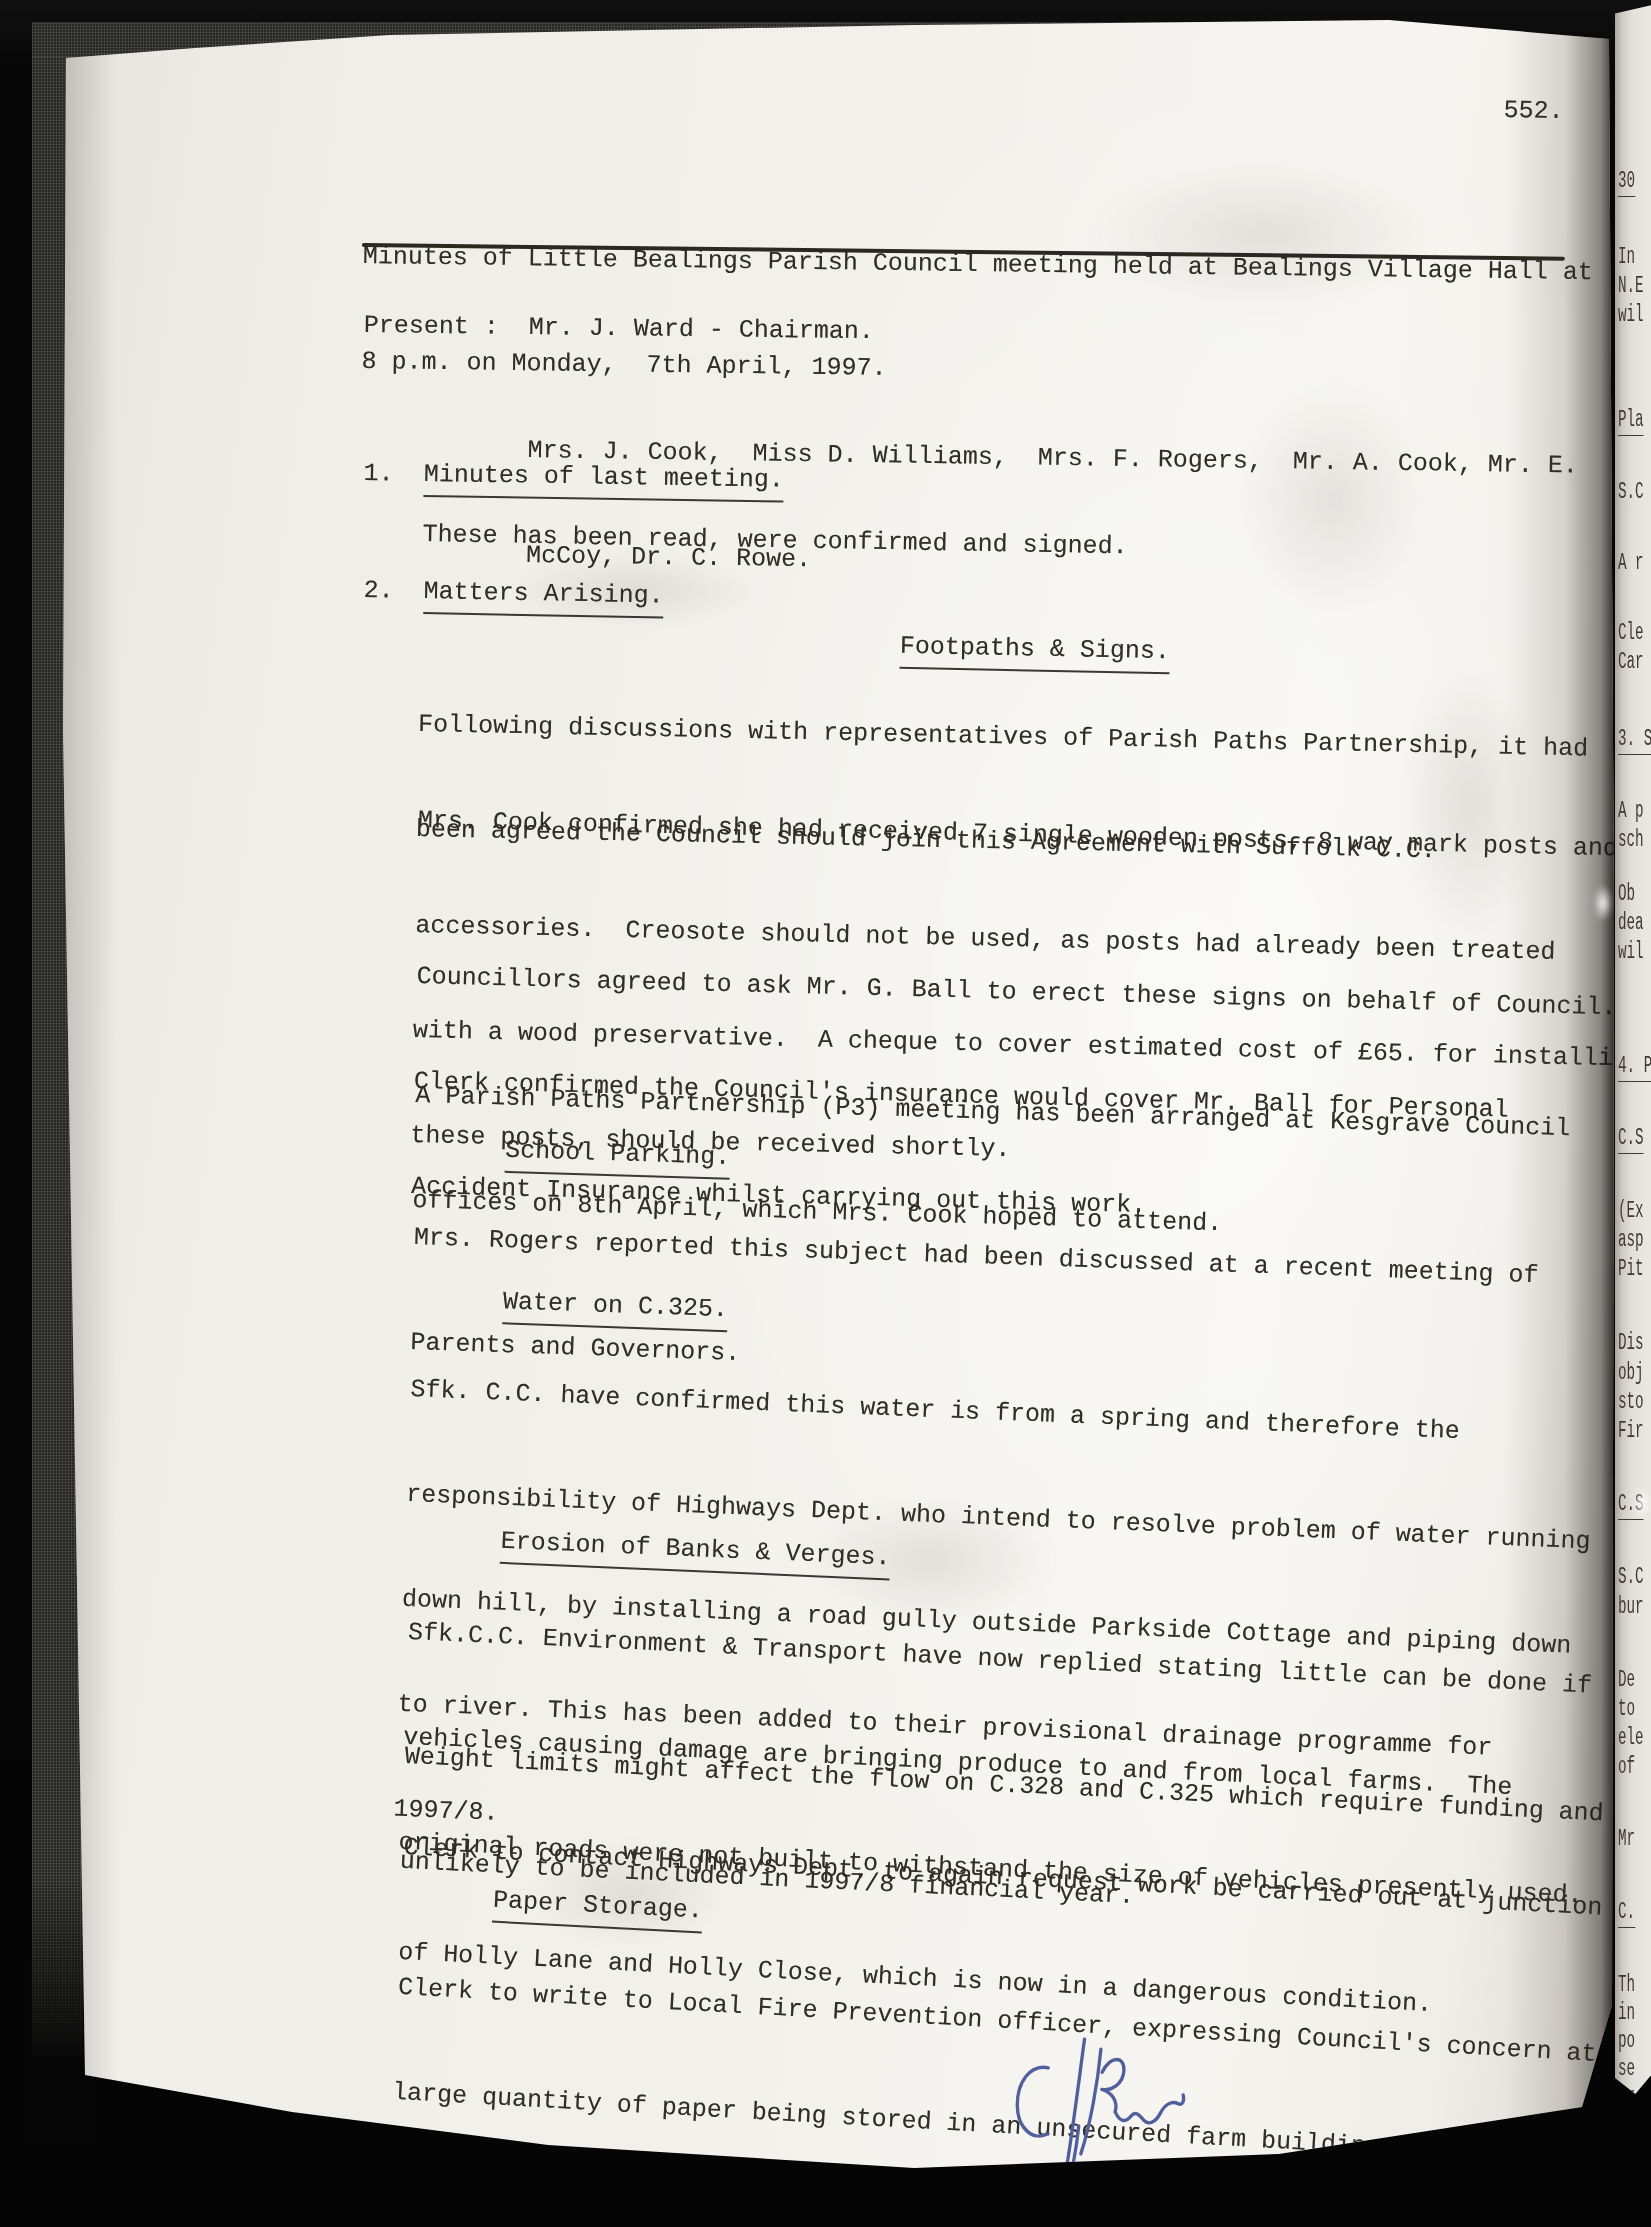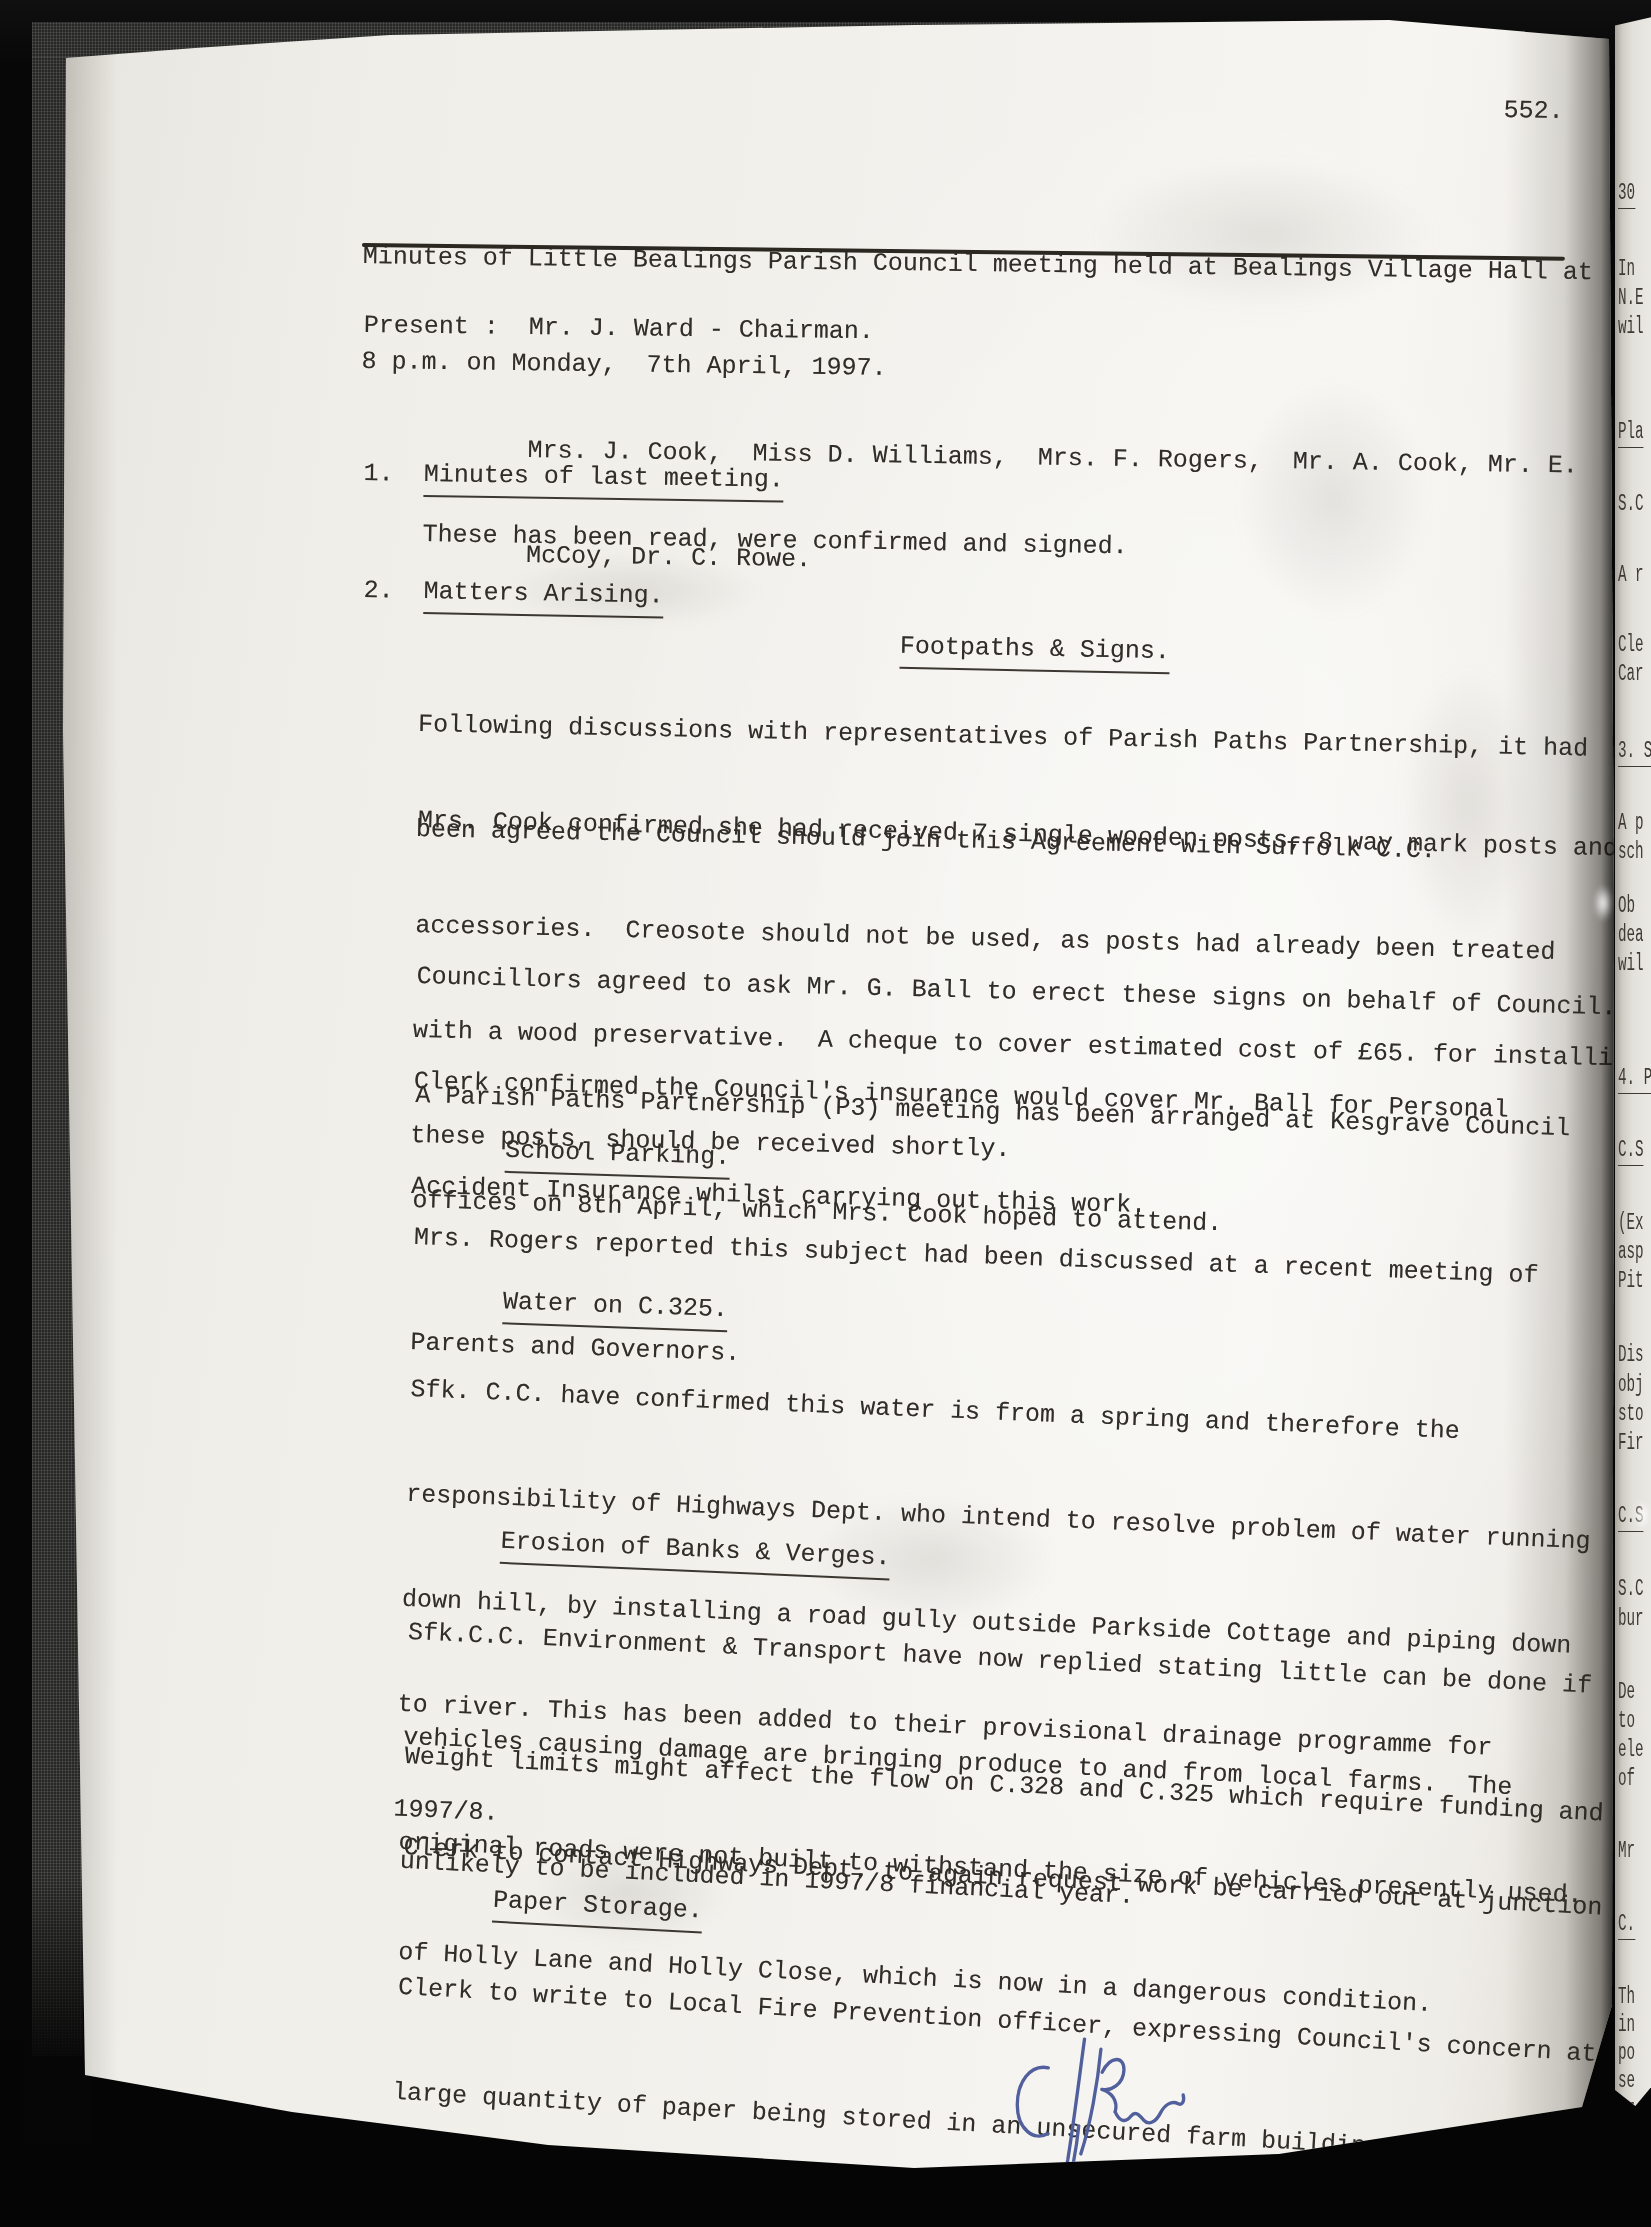--- a/index.html
+++ b/index.html
@@ -25,21 +25,21 @@
       background:linear-gradient(to right, rgba(60,55,48,0) 0%, rgba(60,55,48,0.16) 55%, rgba(32,28,23,0.5) 88%, rgba(10,9,7,0.82) 100%);}
   .smudge{position:absolute;background:radial-gradient(closest-side, rgba(148,144,135,0.20), rgba(148,144,135,0) 75%);filter:blur(6px);}
   
   .tw{position:absolute;font-family:"Liberation Mono","DejaVu Sans Mono",monospace;
       font-size:25px;line-height:35px;color:#312d28;white-space:pre;transform-origin:0 0;
       text-shadow:0 0 0.6px rgba(49,45,40,0.35);}
   .tw .u{display:inline-block;border-bottom:2.4px solid rgba(43,39,33,0.92);padding-bottom:3px;}
   .item{display:flex;gap:30px;}
   .rule{position:absolute;height:3.7px;background:#2b2721;border-radius:1.8px;transform-origin:0 0;}
   
-  .right-page{position:absolute;left:1615px;top:17px;width:37px;height:2103px;
+  .right-page{position:absolute;left:1615px;top:5px;width:37px;height:2103px;
       clip-path:polygon(0 8.5px,100% 0,100% 2069px,55% 2089px,0 2073px);
       background:linear-gradient(to right,#a9a59d 0,#cfccc5 20%,#e3e1db 48%,#ebe9e4 100%);}
   .frag{position:absolute;left:3px;font-family:"Liberation Mono","DejaVu Sans Mono",monospace;
       font-size:23px;color:#3e3933;white-space:pre;transform:scaleX(0.62);transform-origin:0 0;}
   .frag.fu{border-bottom:1.8px solid #3e3933;padding-bottom:1.8px;}
   .glare{position:absolute;background:radial-gradient(closest-side, rgba(255,255,255,0.95), rgba(255,255,255,0) 80%);filter:blur(2.4px);}
   .sig{position:absolute;left:993px;top:2039px;transform:rotate(-3deg);transform-origin:0 0;}
 </style>
 </head>
 <body>

